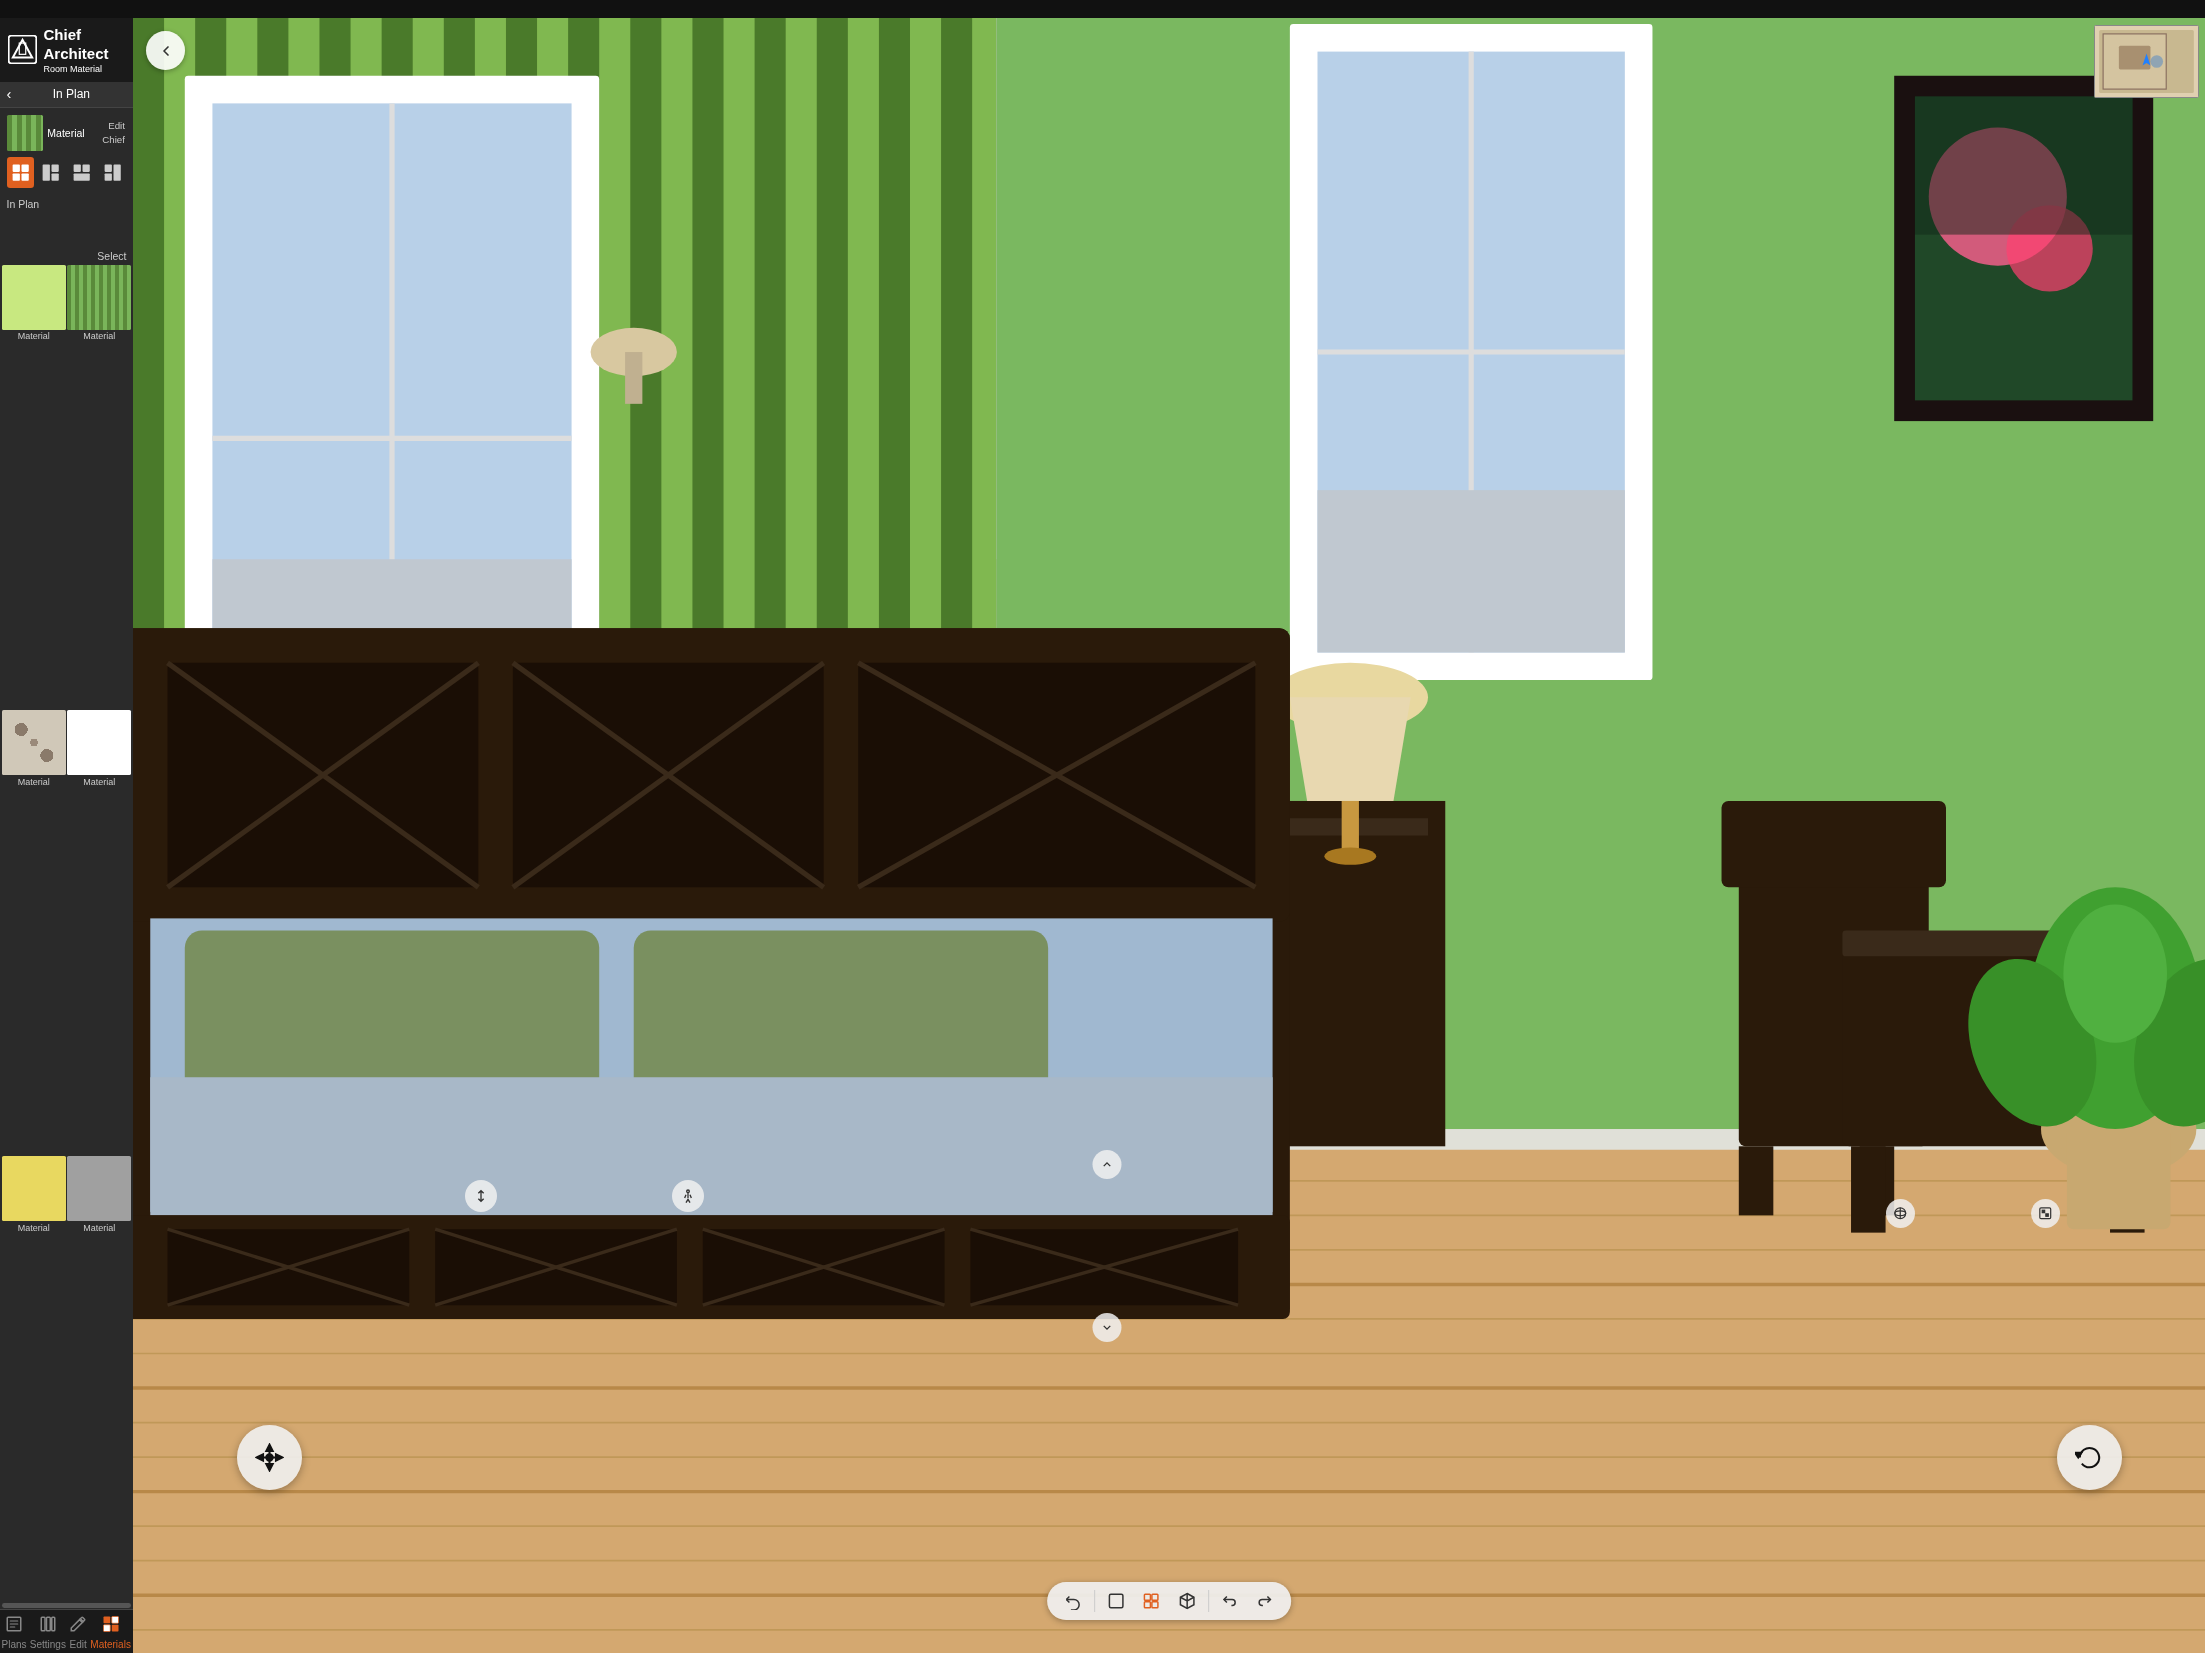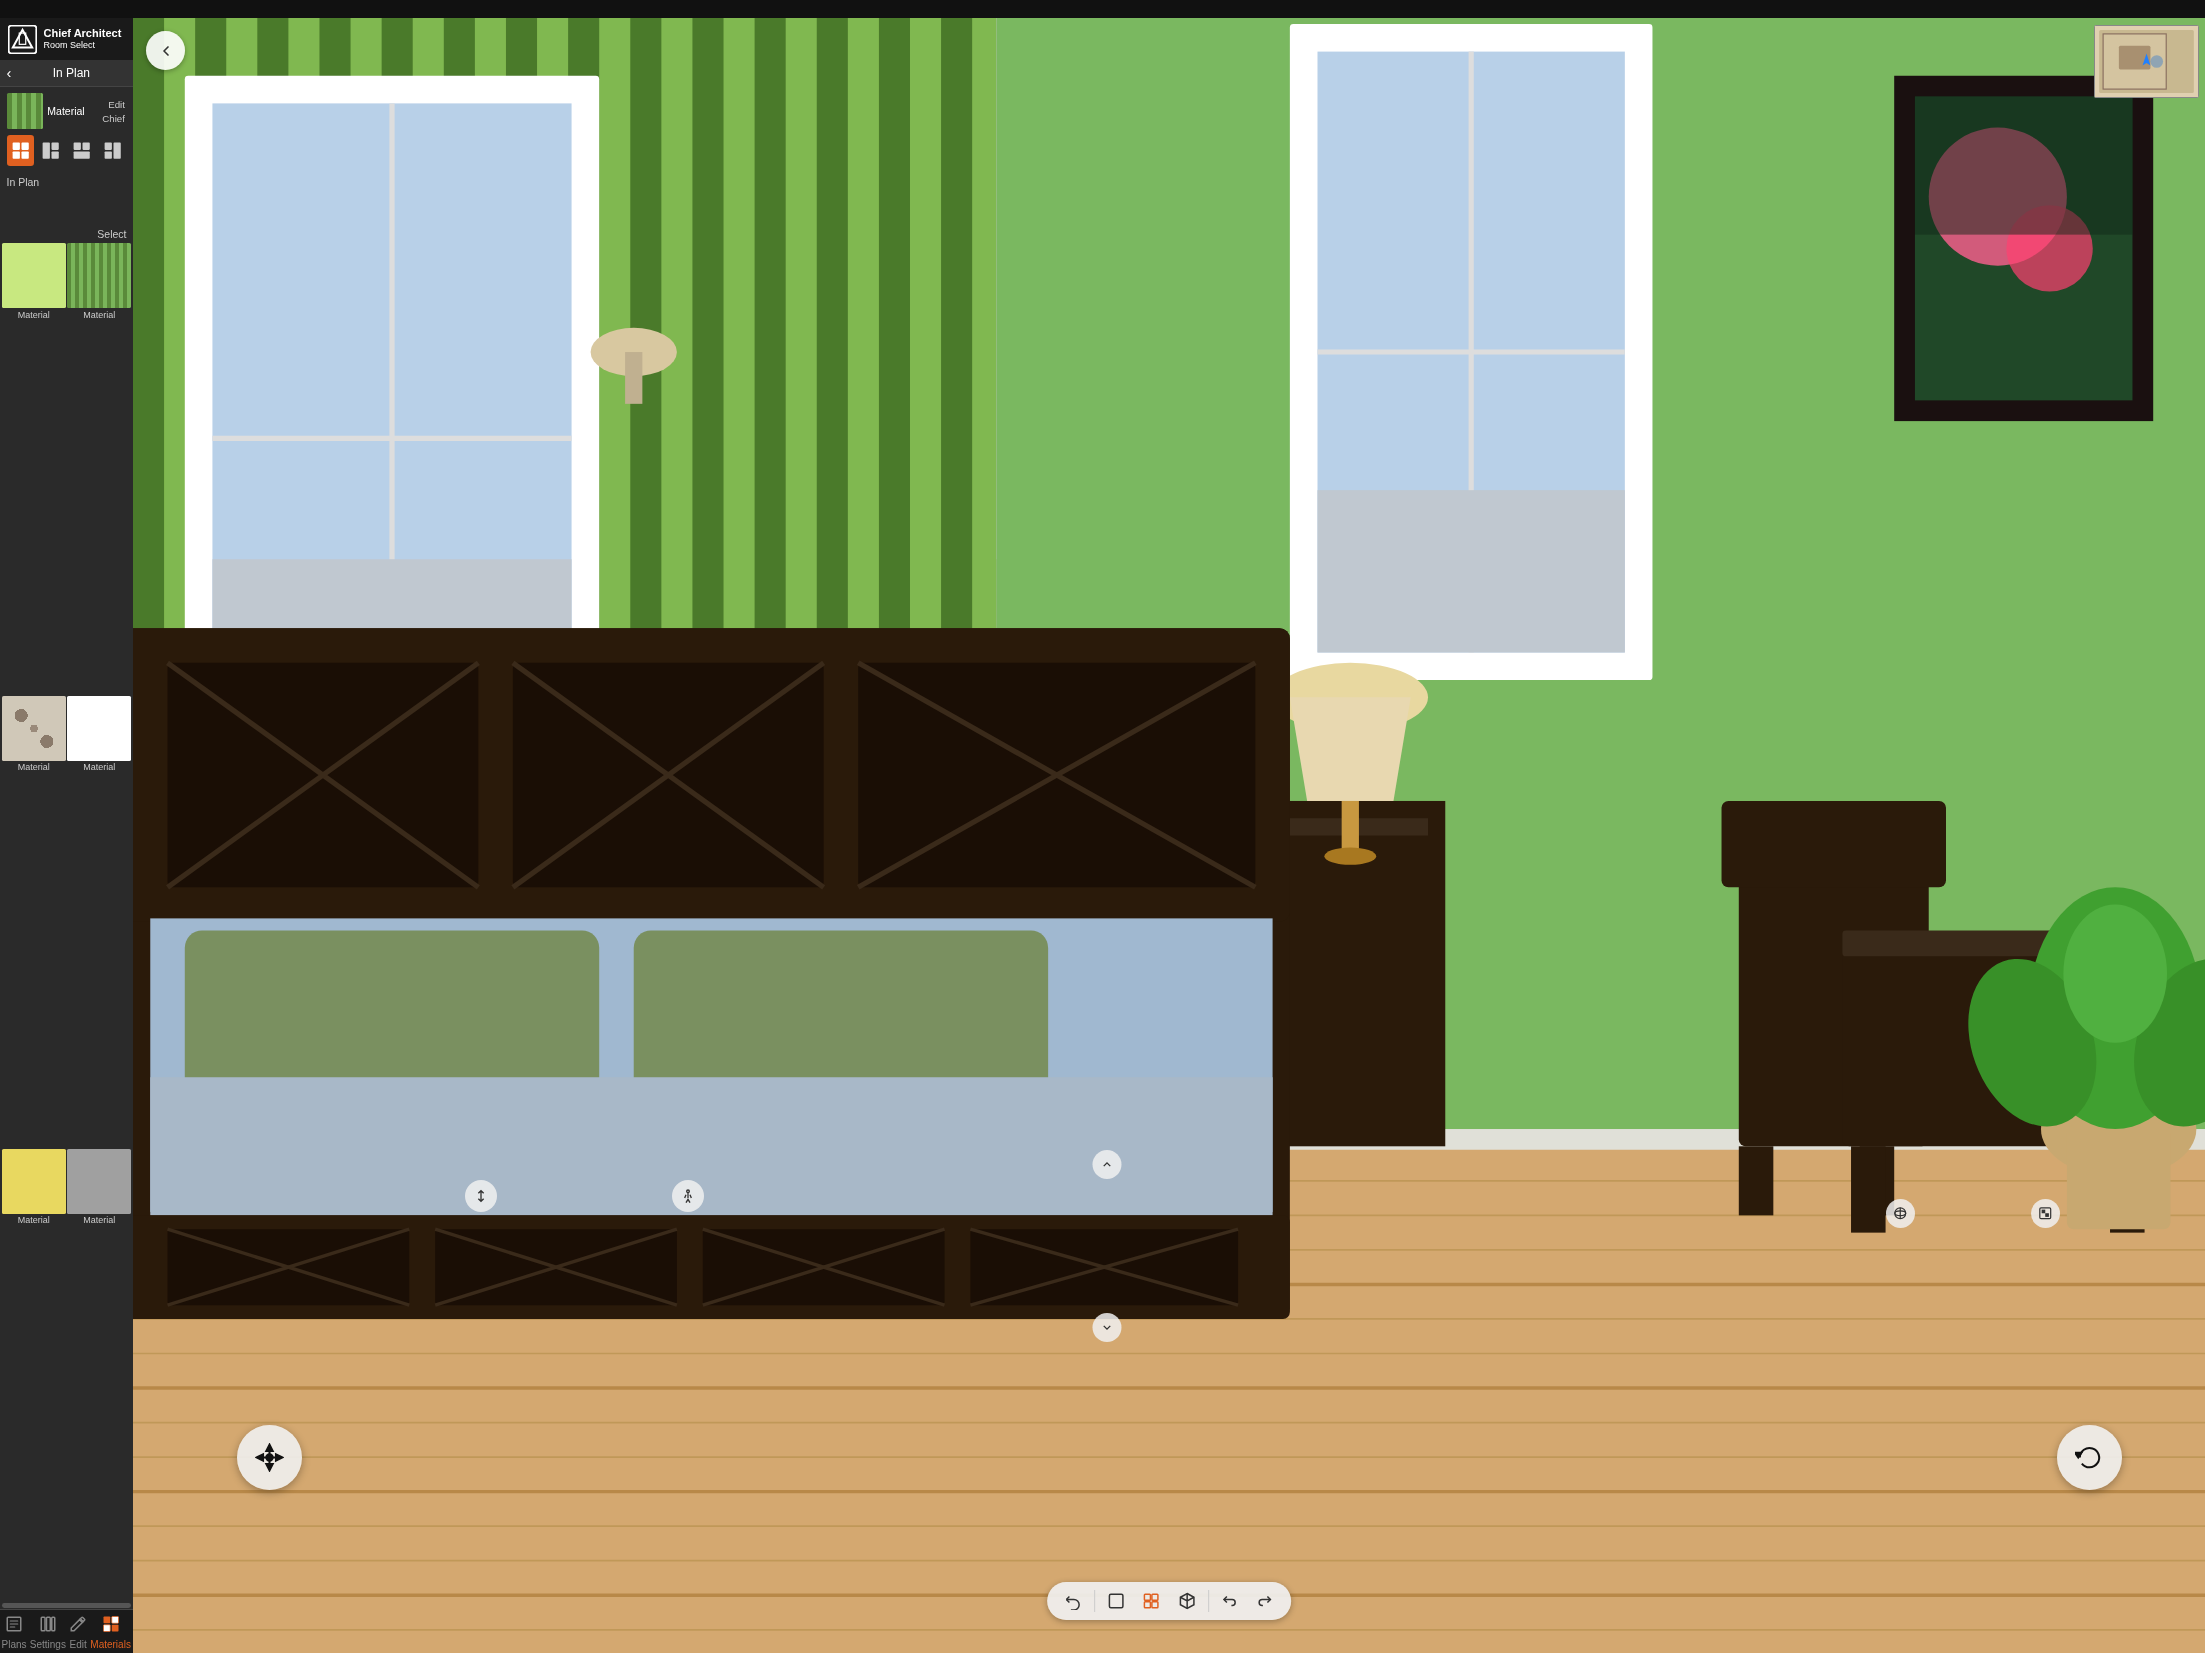--- a/index.html
+++ b/index.html
@@ -8,21 +8,21 @@
     
     .top-bar { position: absolute; top: 0; left: 0; width: 100%; height: 18px; background: #111; z-index: 100; }
 
     
     .sidebar { position: absolute; top: 18px; left: 0; width: 133px; height: calc(100% - 18px); background: #2a2a2a; display: flex; flex-direction: column; }
 
     
     .sidebar-header { background: #1a1a1a; padding: 6.5px 8px; display: flex; align-items: center; gap: 6.5px; }
     .app-logo { width: 29px; height: 29px; background: #fff; border-radius: 3.2px; display: flex; align-items: center; justify-content: center; flex-shrink: 0; }
     .app-title { color: #fff; font-size: 9px; line-height: 1.3; }
-    .app-title .brand { font-weight: bold; font-size: 11px; }
+    .app-title .brand { font-weight: bold; font-size: 15px; }
 
     
     .in-plan-bar { display: flex; align-items: center; background: #333; padding: 4.8px 6.5px; gap: 4.8px; border-bottom: 0.8px solid #444; }
     .back-arrow { color: #fff; font-size: 14.5px; cursor: pointer; }
     .in-plan-title { color: #fff; font-size: 12px; font-weight: 500; flex: 1; text-align: center; }
 
     
     .material-row { display: flex; align-items: center; padding: 6.5px 6.5px 3.2px; gap: 4.8px; }
     .material-swatch { width: 36px; height: 36px; background: repeating-linear-gradient(to right, #5a8a3a 0px, #5a8a3a 4.8px, #7ab55a 4.8px, #7ab55a 9.7px); border-radius: 1.6px; flex-shrink: 0; }
     .material-label { color: #fff; font-size: 10.5px; flex: 1; }
@@ -110,21 +110,21 @@
     <div class="app-logo">
       <svg width="29" height="29" viewBox="0 0 36 36">
         <rect width="36" height="36" rx="4" fill="#fff"></rect>
         <rect x="2" y="2" width="32" height="32" rx="2" fill="#1a1a1a"></rect>
         <polygon points="18,6 30,28 6,28" fill="none" stroke="#fff" stroke-width="2.5"></polygon>
         <rect x="14" y="10" width="8" height="14" fill="none" stroke="#fff" stroke-width="1.5"></rect>
       </svg>
     </div>
     <div class="app-title">
       <div class="brand">Chief Architect</div>
-      <div>Room Select</div>
+      <div>Room Material</div>
     </div>
   </div>
 
   <div class="in-plan-bar">
     <span class="back-arrow">‹</span>
     <span class="in-plan-title">In Plan</span>
   </div>
 
   <div class="material-row">
     <div class="material-swatch"></div>

